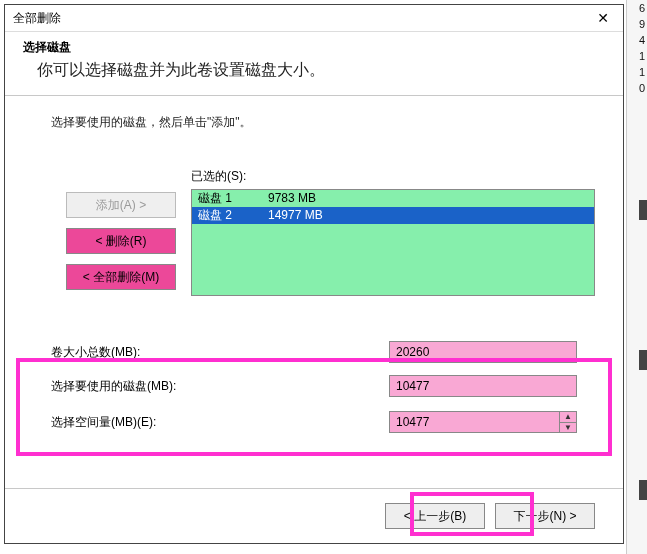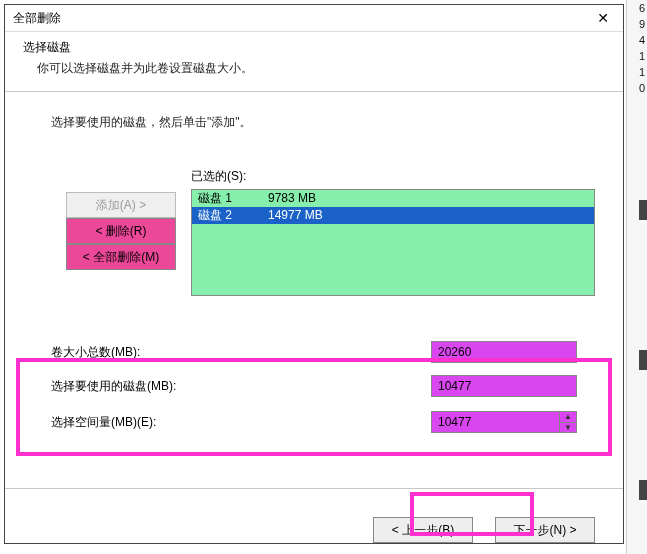--- a/index.html
+++ b/index.html
@@ -5,50 +5,50 @@
 html,body{margin:0;padding:0;background:#fff;font-family:"Microsoft YaHei","Segoe UI",Tahoma,sans-serif;font-size:12px;color:#000}
 .stage{position:relative;width:647px;height:554px;background:#fff;overflow:hidden}
 .right-gutter{position:absolute;top:0;right:0;width:20px;height:100%;background:#f6f6f6;border-left:1px solid #ccc}
 .rg-num{position:absolute;right:2px;font-size:11px;color:#111}
 .rg-bar{position:absolute;right:0;width:8px;height:20px;background:#444}
 .dialog{position:absolute;left:4px;top:4px;width:620px;height:540px;background:#fff;border:1px solid #444;box-sizing:border-box}
 .titlebar{height:26px;line-height:26px;padding:0 8px;font-size:12px;position:relative}
 .close-x{position:absolute;top:0;right:0;width:40px;height:26px;text-align:center;line-height:26px;font-size:14px}
 .hdr-sep{position:absolute;left:0;right:0;top:26px;height:1px;background:#ddd}
 .header{padding:8px 18px 10px 18px}
-.header-title{font-weight:400;font-size:12px;margin-bottom:4px}
-.header-sub{font-size:12px;color:#222;padding-left:14px}
+.header-title{font-weight:700;font-size:12px;margin-bottom:4px}
+.header-sub{font-size:16px;color:#222;padding-left:14px}
 .sep{height:1px;background:#c8c8c8;margin:4px 0 0 0}
 .body{position:absolute;left:0;right:0;top:95px;bottom:60px}
 .instr{padding:14px 30px 0 46px;font-size:12px;color:#222}
 .cols{position:absolute;left:46px;right:28px;top:68px;display:flex}
 .col{flex:1}
-.col-mid{width:140px;flex:none;display:flex;flex-direction:column;align-items:center;padding-top:24px}
+.col-mid{width:140px;flex:none;display:flex;flex-direction:column;align-items:center;gap:10px;padding-top:24px}
 .col-label{font-size:12px;margin-bottom:4px}
 .listbox{border:1px solid #888;height:105px;background:#86efac;overflow:hidden}
 .listrow{display:flex;height:17px;line-height:17px;font-size:12px;padding:0 6px}
 .listrow .dn{width:70px}
 .listrow .sz{flex:1}
 .listrow.sel{background:#1a62c8;color:#fff}
 .btn{min-width:110px;height:26px;border:1px solid #888;background:#ec4899;font-size:12px;line-height:24px;text-align:center;box-sizing:border-box;padding:0 8px;cursor:default}
 .btn.disabled{color:#9a9a9a;background:#efefef;border-color:#bbb}
 .fieldrow{position:absolute;left:46px;right:46px;display:flex;align-items:center;height:24px}
 .fieldrow .lab{flex:1;font-size:12px}
-.fieldrow .valbox{width:146px;height:22px;border:1px solid #888;background:#d946ef;font-size:12px;line-height:20px;padding:0 6px;box-sizing:border-box;position:relative}
+.fieldrow .valbox{width:188px;height:22px;border:1px solid #888;background:#f9a8d4;font-size:12px;line-height:20px;padding:0 6px;box-sizing:border-box;position:relative}
 .spin{position:absolute;top:0;right:0;width:16px;height:100%;border-left:1px solid #888}
 .spin div{height:50%;text-align:center;font-size:8px;line-height:10px;color:#333}
 .spin .up{border-bottom:1px solid #888}
 .fr-total{top:240px}
 .fr-max{top:274px}
 .fr-sel{top:310px}
 .pink-box{position:absolute;border:4px solid #ff2fd0;box-sizing:border-box;pointer-events:none}
 .pink1{left:16px;top:358px;width:596px;height:98px}
 .pink2{left:410px;top:492px;width:124px;height:44px}
 .footer{position:absolute;left:0;right:0;bottom:0;height:54px;border-top:1px solid #c8c8c8}
-.footer .btns{position:absolute;right:28px;top:28px;display:flex;gap:22px}
+.footer .btns{position:absolute;right:28px;top:14px;display:flex;gap:10px}
 .nav-btn{min-width:100px;height:26px;border:1px solid #888;background:#eee;font-size:12px;line-height:24px;text-align:center;box-sizing:border-box;padding:0 10px}
 </style>
 </head>
 <body>
 
 <div class="stage">
   <div class="right-gutter">
     <span class="rg-num" style="top:2px">6</span>
     <span class="rg-num" style="top:18px">9</span>
     <span class="rg-num" style="top:34px">4</span>

